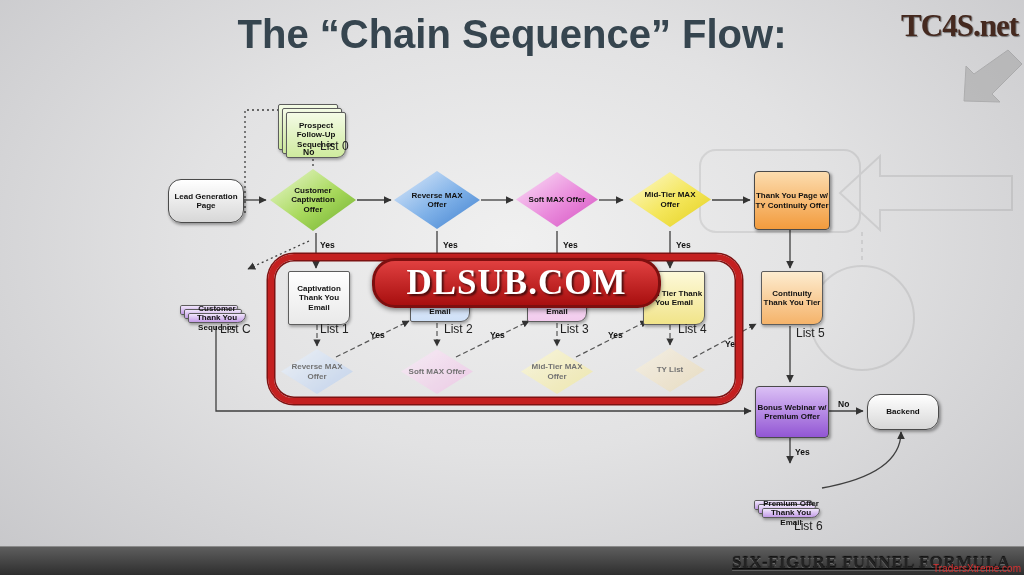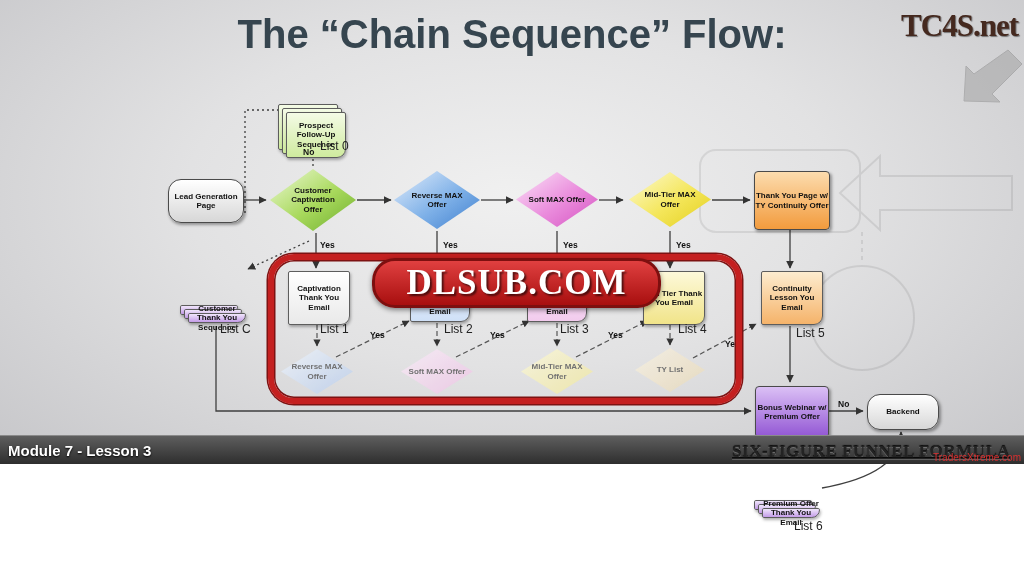--- a/index.html
+++ b/index.html
@@ -1,17 +1,17 @@
 <!DOCTYPE html>
 <html><head>
 <meta charset="utf-8">
 <style>
   html,body{margin:0;padding:0;}
   body{width:1024px;height:576px;overflow:hidden;font-family:"Liberation Sans",sans-serif;}
-  .stage{position:relative;width:1024px;height:464px;
+  .stage{position:relative;width:1024px;height:575px;
     background:radial-gradient(ellipse at 50% 42%, #f0f0f0 0%, #e2e2e3 45%, #c6c6c9 100%);}
   svg.layer{position:absolute;left:0;top:0;pointer-events:none;}
   .title{position:absolute;left:0;top:12px;width:100%;text-align:center;margin:0;
     font-size:40px;font-weight:bold;color:#36454f;letter-spacing:0px;}
   .logo{position:absolute;top:8px;right:6px;font-family:Liberation Serif, serif;
     font-weight:bold;font-size:31px;color:#45291f;text-shadow:1px 1px 1px rgba(0,0,0,.45);letter-spacing:-1px;margin-left:28px;}
   .node{position:absolute;display:flex;align-items:center;justify-content:center;text-align:center;
     font-weight:bold;font-size:8px;line-height:1.18;color:#111;z-index:2;}
   .rounded{border-radius:13px;background:linear-gradient(180deg,#ffffff,#d7d7d7);
     border:1.5px solid #4a4a4a;box-shadow:1.5px 2px 3px rgba(0,0,0,.35);}
@@ -161,21 +161,21 @@
 
   <div class="page p-blue align-low" style="left:410px;top:274px;width:60px;height:48px;z-index:2;">Email</div>
   <span class="list-label" style="left:444px;top:322px;">List 2</span>
 
   <div class="page p-pink align-low" style="left:527px;top:274px;width:60px;height:48px;z-index:2;">Email</div>
   <span class="list-label" style="left:560px;top:322px;">List 3</span>
 
   <div class="page p-yellow" style="left:643px;top:271px;width:60px;height:52px;z-index:2;">Mid Tier Thank You Email</div>
   <span class="list-label" style="left:678px;top:322px;">List 4</span>
 
-  <div class="page p-orange" style="left:761px;top:271px;width:60px;height:52px;z-index:2;">Continuity Lesson You Email</div>
+  <div class="page p-orange" style="left:761px;top:271px;width:60px;height:52px;z-index:2;">Continuity Thank You Tier</div>
   <span class="list-label" style="left:796px;top:326px;">List 5</span>
 
   <div class="node diamond d-blue-f faded" style="left:281px;top:349px;width:72px;height:45px;">
       <span>Reverse MAX Offer</span>
     </div>
   <div class="node diamond d-pink-f faded" style="left:401px;top:349px;width:72px;height:45px;">
       <span>Soft MAX Offer</span>
     </div>
   <div class="node diamond d-yellow-f faded" style="left:521px;top:349px;width:72px;height:45px;">
       <span>Mid-Tier MAX Offer</span>
@@ -198,18 +198,17 @@
     <div class="page p-purple b2"></div>
     <div class="page p-purple b1"></div>
     <div class="page p-purple">Premium Offer Thank You Email</div>
   </div>
   <span class="list-label" style="left:794px;top:519px;">List 6</span>
 
   <div class="highlight-box"></div>
   <div class="badge">DLSUB.COM</div>
 
   <div class="footer">
-    <span class="lesson">Module 7 - Lesson 3</span>
     <span class="brand">SIX-FIGURE FUNNEL FORMULA</span>
   </div>
   <span class="credit">TradersXtreme.com</span>
 
 </div>
 
 </body></html>

